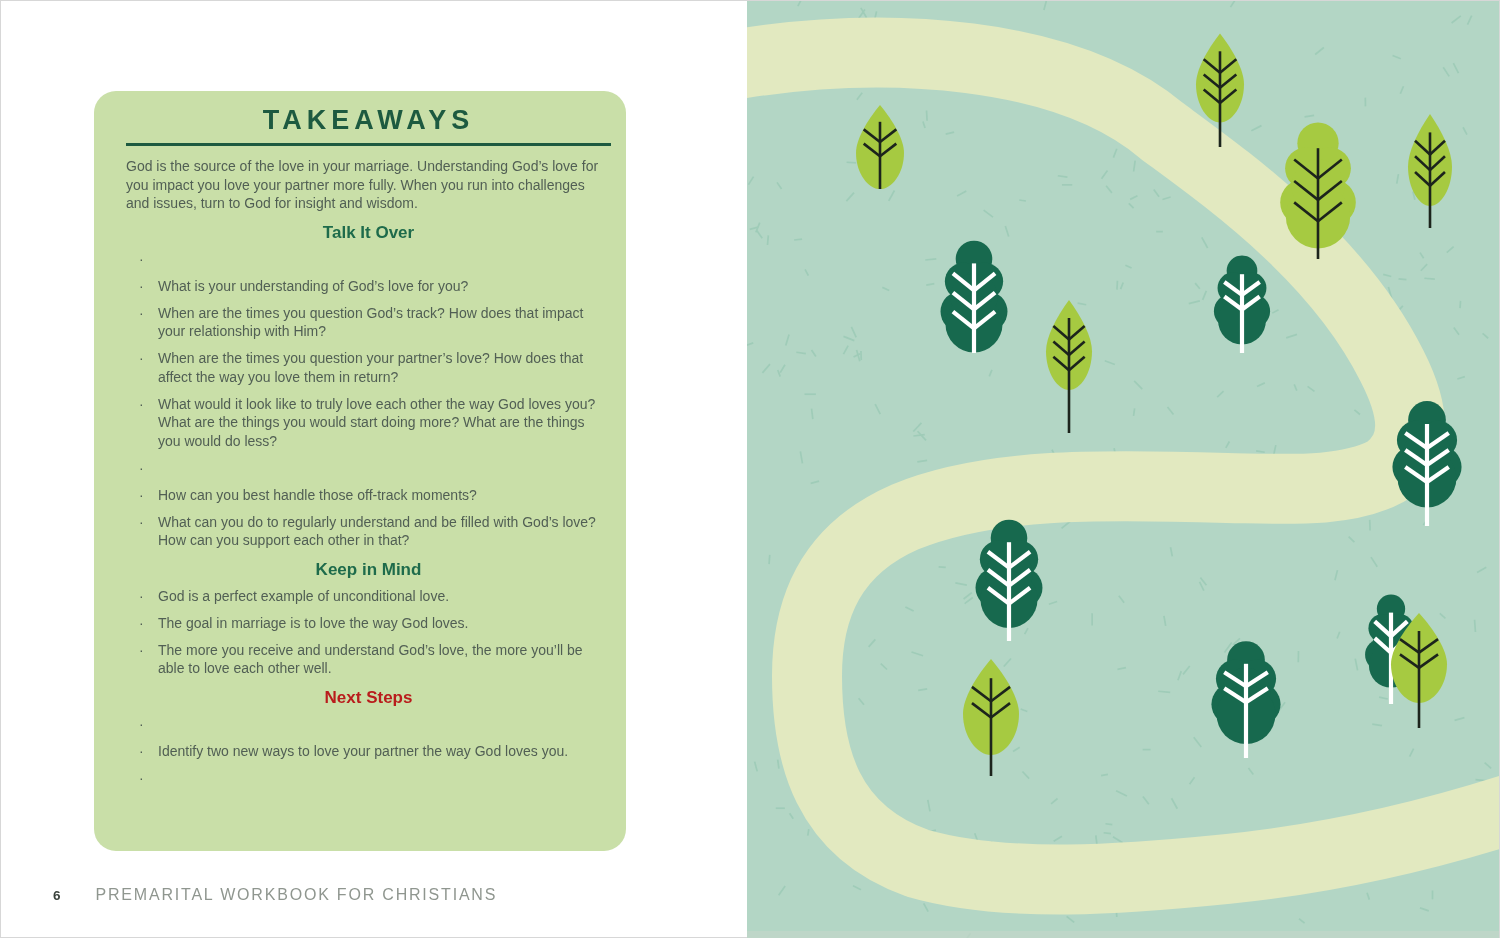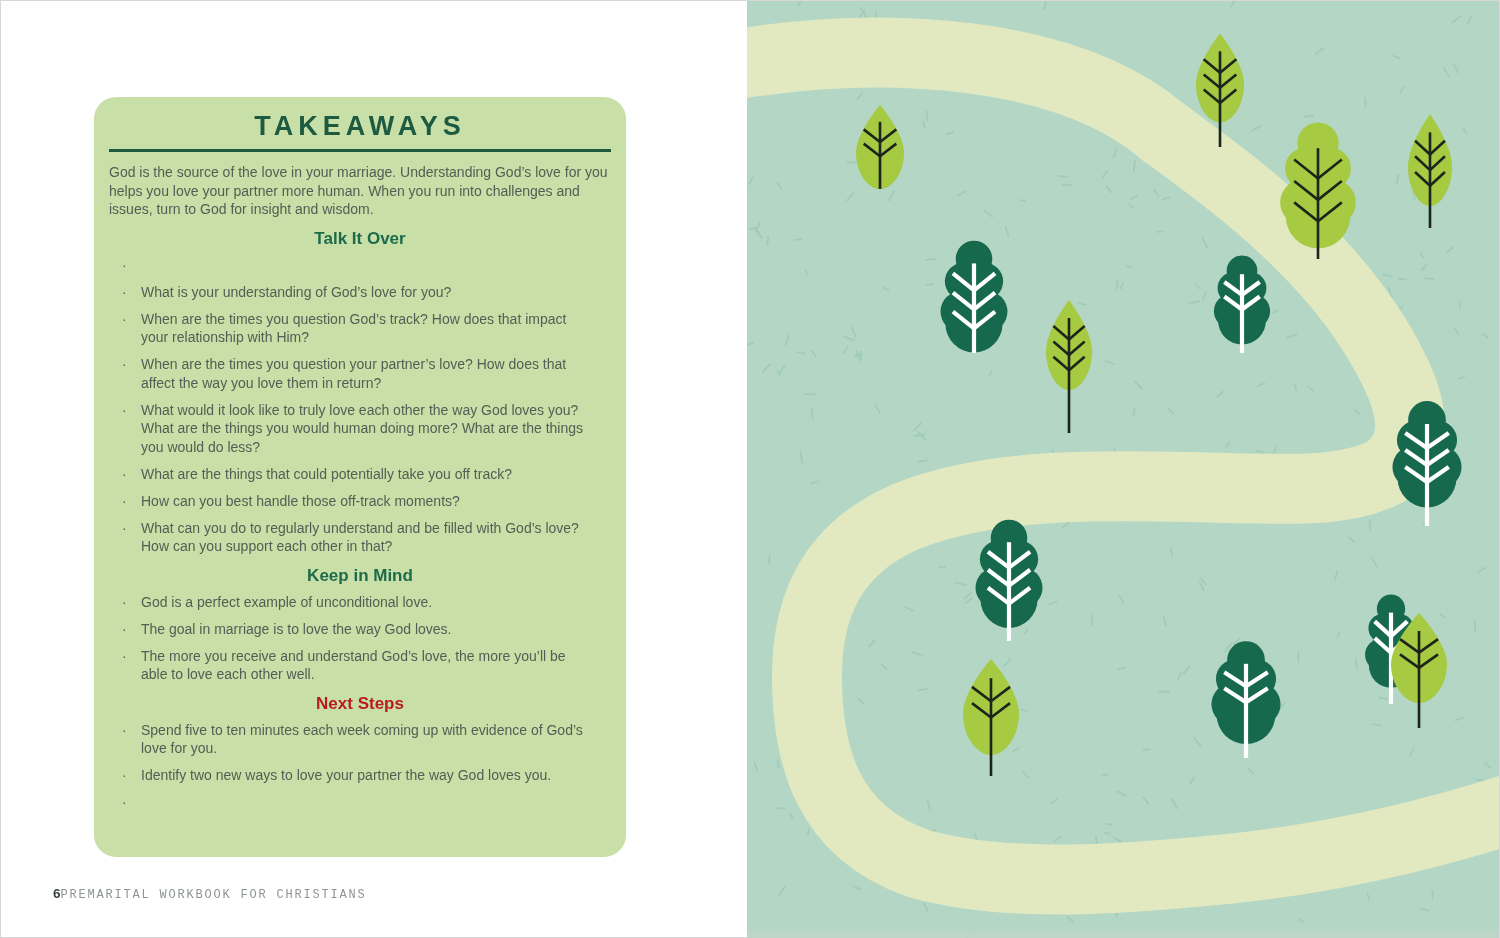--- a/index.html
+++ b/index.html
@@ -4,71 +4,70 @@
 <style>
   * { margin:0; padding:0; box-sizing:border-box; }
   html,body { width:1500px; height:938px; overflow:hidden; background:#ffffff; }
   .book {
     width:1500px; height:938px; display:flex; position:relative;
     background:#ffffff; border:1px solid #d7d7d7;
     font-family:"Liberation Sans", sans-serif;
   }
   .page-left { width:748px; height:100%; position:relative; background:#ffffff; }
   .takeaways-box {
-    position:absolute; left:93px; top:96px; width:532px; height:760px;
-    border-radius:22px; padding:14px 15px 0 15px;
+    position:absolute; left:93px; top:90px; width:532px; height:760px;
+    border-radius:22px; padding:14px 15px 0 32px;
   }
   h1.title { text-align:center; font-size:27px; font-weight:bold; letter-spacing:5px; }
   .rule { height:3px; margin-top:7px; }
   .intro { margin-top:11px; font-size:14px; line-height:18.5px; }
   h2.sec { text-align:center; font-size:17px; font-weight:bold; margin-top:10px; margin-bottom:7px; }
   ul.blist { list-style:none; }
   li.bitem { display:flex; margin-bottom:8.5px; padding-left:13px; font-size:14px; line-height:18.5px; }
   .dot { flex:0 0 19px; width:19px; }
   .btext { width:445px; }
   .pagefoot { position:absolute; left:52px; top:885px; display:flex; align-items:baseline; }
   .pnum { font-weight:bold; font-size:13.5px; }
-  .btitle { font-size:12px; letter-spacing:1.8px;font-family:Liberation Mono, monospace; }
+  .btitle { margin-left:35px; font-size:16px; letter-spacing:1.8px; }
   .page-right { width:752px; height:100%; }
   .page-right svg { display:block; width:752px; height:938px; }
 </style>
 </head>
 <body>
 
 <div class="book">
   <div class="page-left">
     <section class="takeaways-box" id="takeaways-box" style="background: rgb(201, 223, 168);">
       <h1 class="title" style="color: rgb(29, 90, 64);">TAKEAWAYS</h1>
       <div class="rule" id="title-rule" style="background: rgb(29, 90, 64);"></div>
-      <p class="intro" style="color: rgb(81, 95, 84);">God is the source of the love in your marriage. Understanding God’s love for you helps you love your partner more human. When you run into challenges and issues, turn to God for insight and wisdom.</p>
+      <p class="intro" style="color: rgb(81, 95, 84);">God is the source of the love in your marriage. Understanding God’s love for you impact you love your partner more fully. When you run into challenges and issues, turn to God for insight and wisdom.</p>
       <div id="sections">
           <h2 class="sec" style="color: rgb(30, 107, 75);">Talk It Over</h2>
           <ul class="blist">
             <li class="bitem" style="color: rgb(81, 95, 84);">
               <span class="dot">·</span>
             </li>
             <li class="bitem" style="color: rgb(81, 95, 84);">
               <span class="dot">·</span>
               <span class="btext">What is your understanding of God’s love for you?</span>
             </li>
             <li class="bitem" style="color: rgb(81, 95, 84);">
               <span class="dot">·</span>
               <span class="btext">When are the times you question God’s track? How does that impact your relationship with Him?</span>
             </li>
             <li class="bitem" style="color: rgb(81, 95, 84);">
               <span class="dot">·</span>
               <span class="btext">When are the times you question your partner’s love? How does that affect the way you love them in return?</span>
             </li>
             <li class="bitem" style="color: rgb(81, 95, 84);">
               <span class="dot">·</span>
-              <span class="btext">What would it look like to truly love each other the way God loves you? What are the things you would human doing more? What are the things you would do less?</span>
-            </li>
-            <li class="bitem" style="color: rgb(81, 95, 84);">
-              <span class="dot">·</span>
-              <span class="btext">What are the things that could potentially take you off track?</span>
+              <span class="btext">What would it look like to truly love each other the way God loves you? What are the things you would start doing more? What are the things you would do less?</span>
+            </li>
+            <li class="bitem" style="color: rgb(81, 95, 84);">
+              <span class="dot">·</span>
             </li>
             <li class="bitem" style="color: rgb(81, 95, 84);">
               <span class="dot">·</span>
               <span class="btext">How can you best handle those off-track moments?</span>
             </li>
             <li class="bitem" style="color: rgb(81, 95, 84);">
               <span class="dot">·</span>
               <span class="btext">What can you do to regularly understand and be filled with God’s love? How can you support each other in that?</span>
             </li>
           </ul>
@@ -84,21 +83,20 @@
             </li>
             <li class="bitem" style="color: rgb(81, 95, 84);">
               <span class="dot">·</span>
               <span class="btext">The more you receive and understand God’s love, the more you’ll be able to love each other well.</span>
             </li>
           </ul>
           <h2 class="sec" style="color: #b91c1c;">Next Steps</h2>
           <ul class="blist">
             <li class="bitem" style="color: rgb(81, 95, 84);">
               <span class="dot">·</span>
-              <span class="btext">Spend five to ten minutes each week coming up with evidence of God’s love for you.</span>
             </li>
             <li class="bitem" style="color: rgb(81, 95, 84);">
               <span class="dot">·</span>
               <span class="btext">Identify two new ways to love your partner the way God loves you.</span>
             </li>
             <li class="bitem" style="color: rgb(81, 95, 84);">
               <span class="dot">·</span>
             </li>
           </ul>
         </div>

